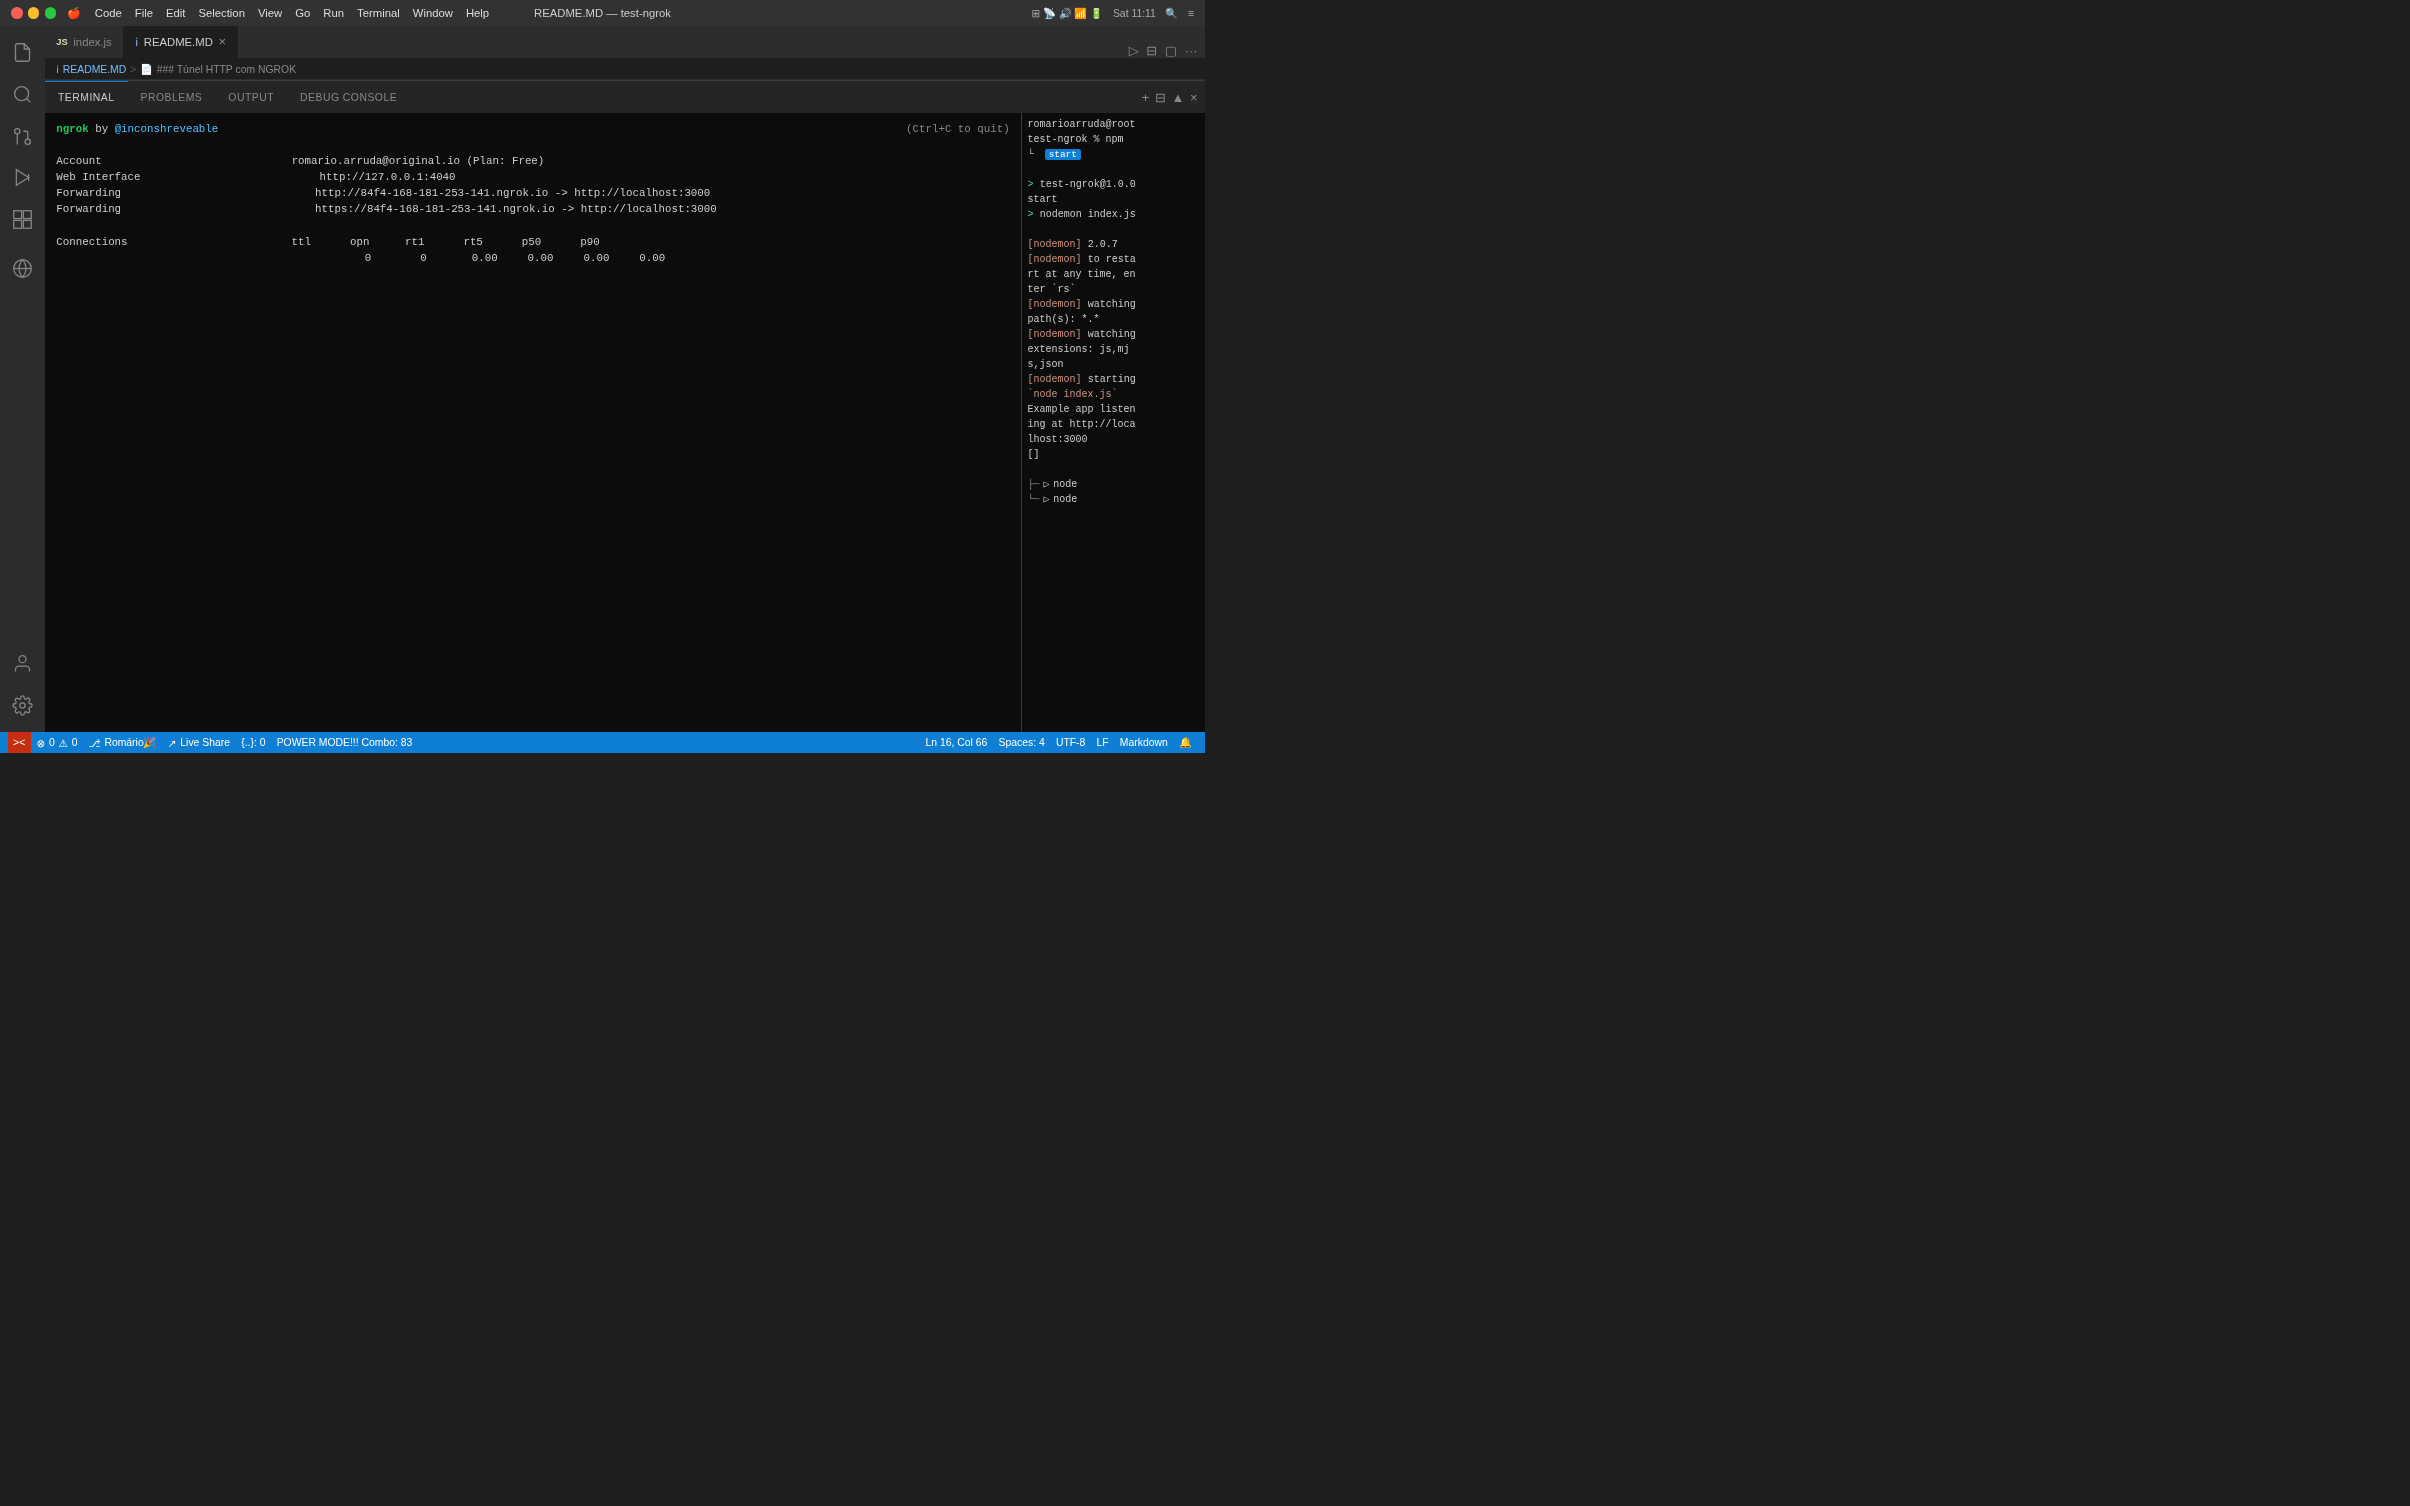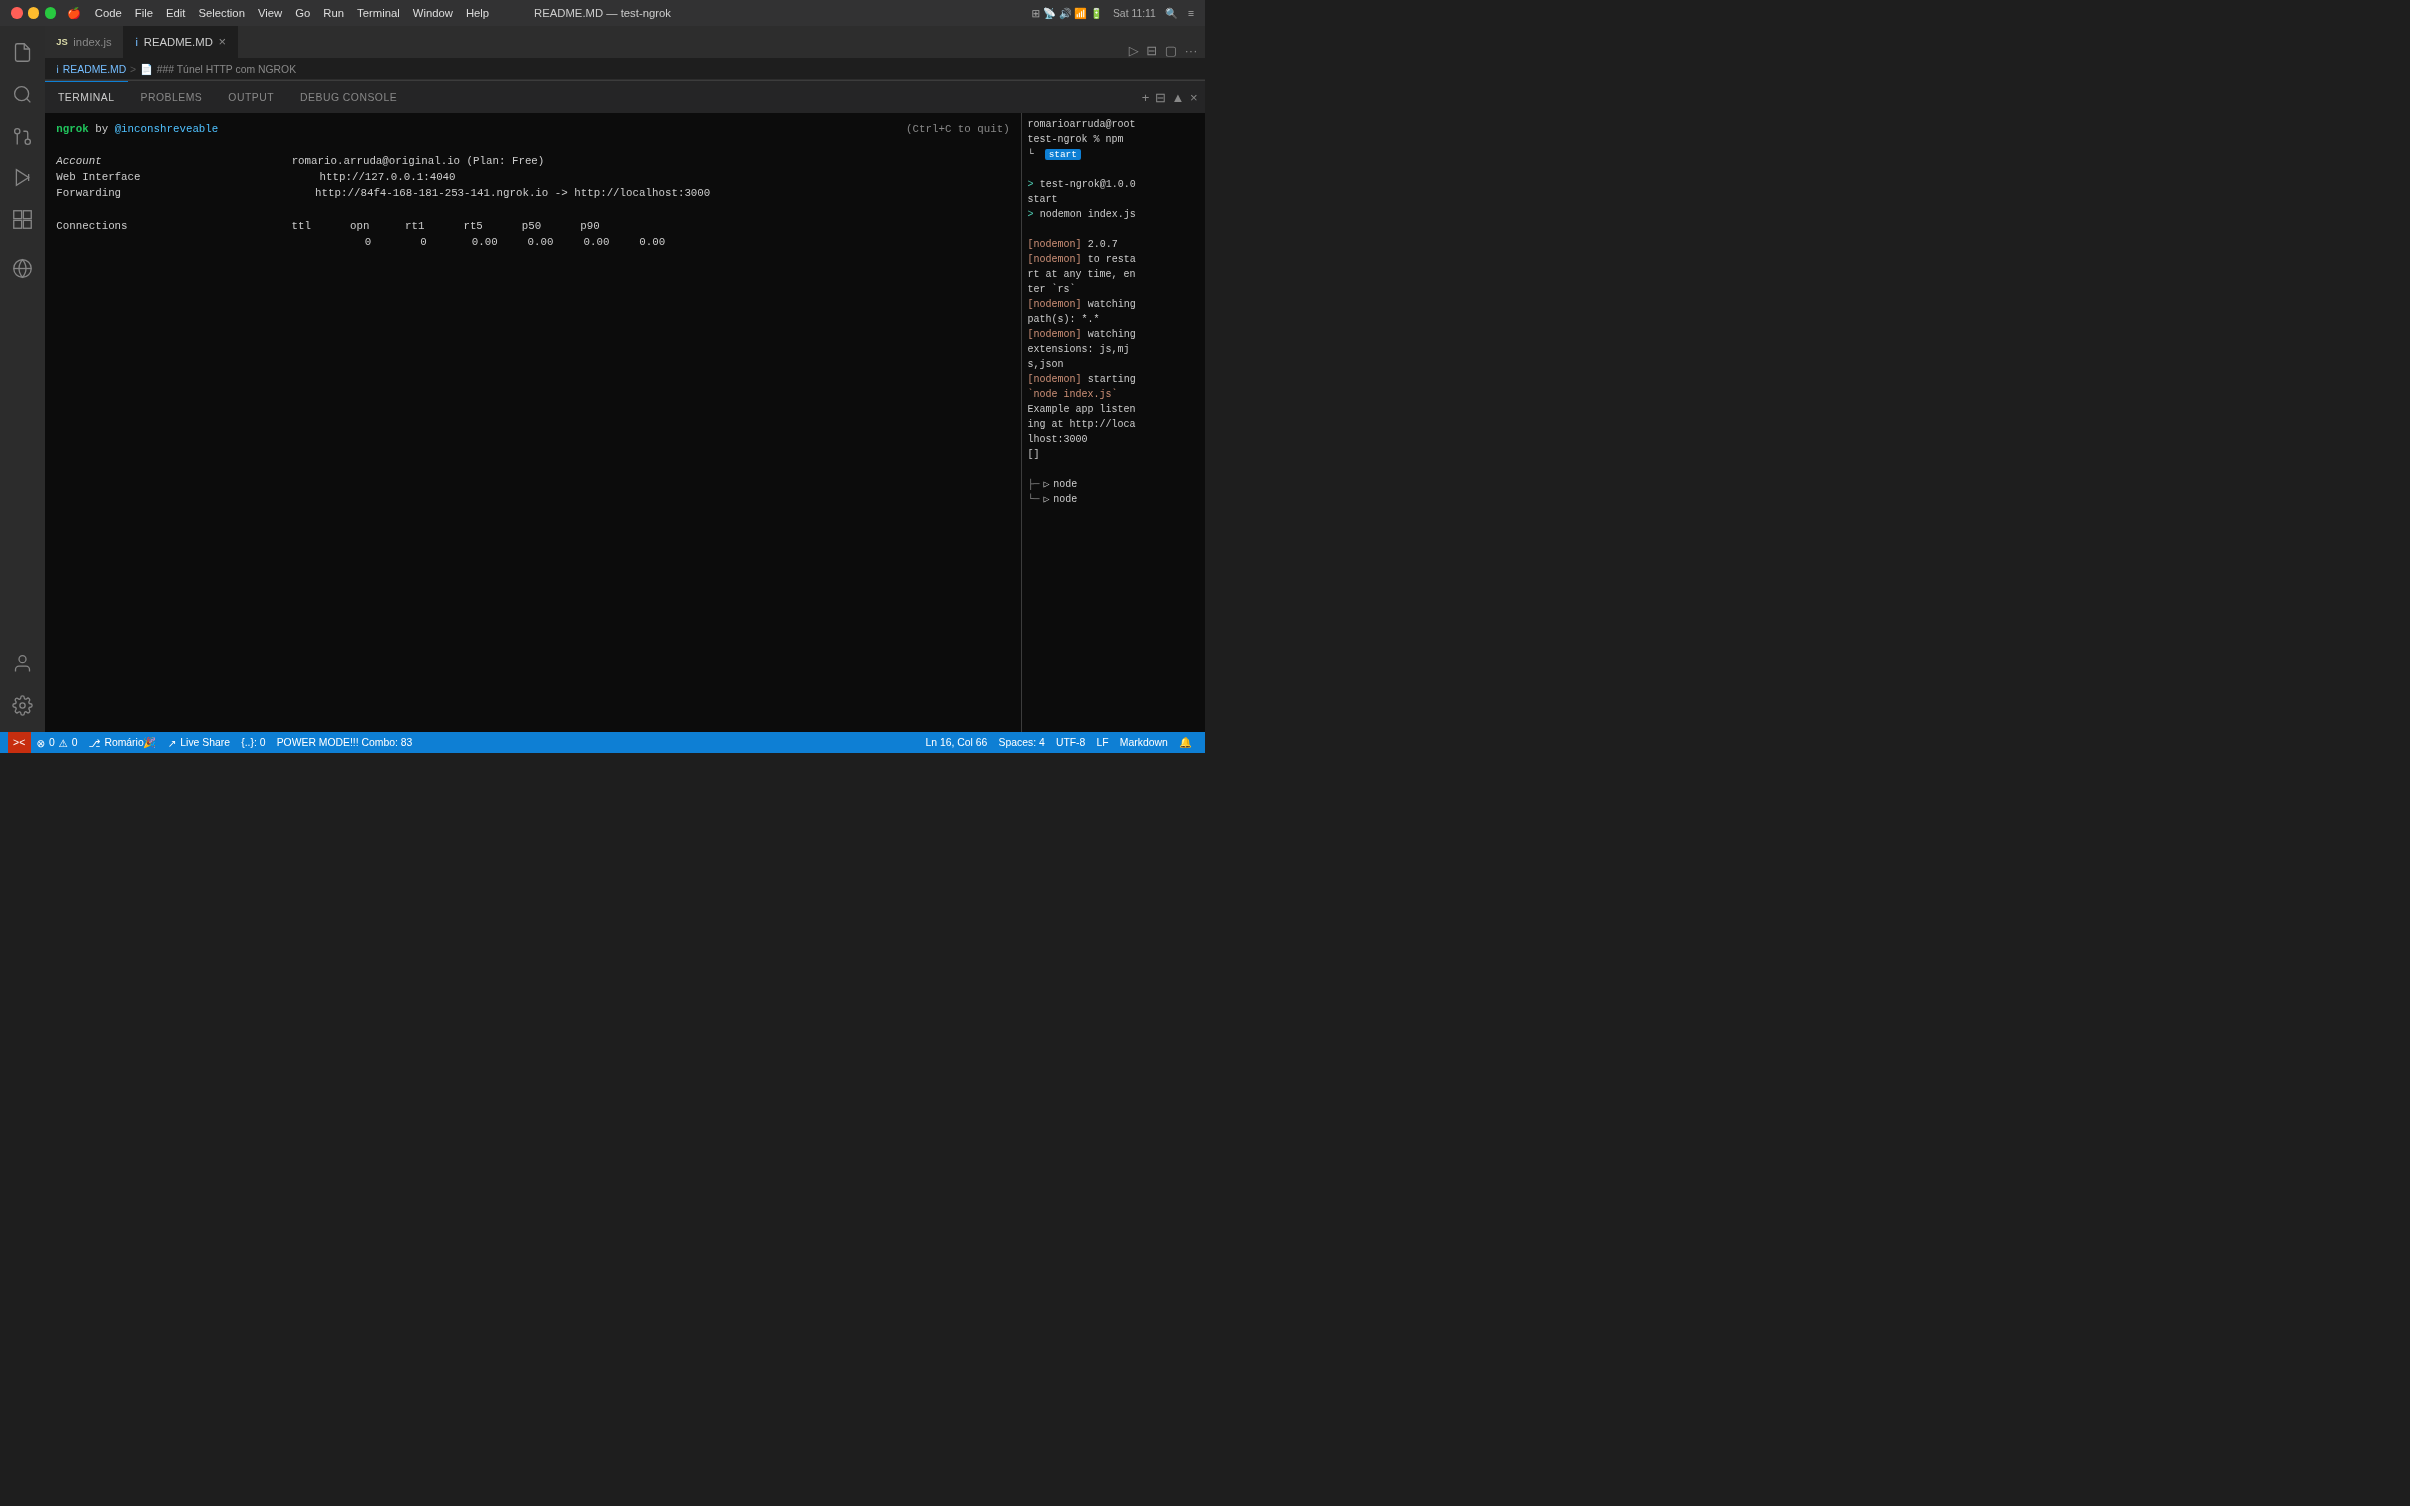--- a/index.html
+++ b/index.html
@@ -450,33 +450,38 @@
 
           <div class="terminal-main">
             <div>
               <span class="t-ngrok-green" style="font-weight:bold;">ngrok</span>
               <span> by </span>
               <span class="t-cyan">@inconshreveable</span>
               <span style="float:right; color:#888888;">(Ctrl+C to quit)</span>
             </div>
             <br>
             <div>
-              <span style="color:#cccccc;font-style:italic;">Account</span>
+              <span style="color:#cccccc;">Account</span>
               <span style="display:inline-block; width:177px;"></span>
               <span>romario.arruda@original.io (Plan: Free)</span>
             </div>
             <div>
               <span>Web Interface</span>
               <span style="display:inline-block; width:166px;"></span>
               <span>http://127.0.0.1:4040</span>
             </div>
             <div>
               <span>Forwarding</span>
               <span style="display:inline-block; width:181px;"></span>
               <span>http://84f4-168-181-253-141.ngrok.io -&gt; http://localhost:3000</span>
+            </div>
+            <div>
+              <span>Forwarding</span>
+              <span style="display:inline-block; width:181px;"></span>
+              <span>https://84f4-168-181-253-141.ngrok.io -&gt; http://localhost:3000</span>
             </div>
             <br>
             <div>
               <span>Connections</span>
               <span style="display:inline-block; width:151px;"></span>
               <span>ttl</span>
               <span style="display:inline-block; width:26px;"></span>
               <span>opn</span>
               <span style="display:inline-block; width:22.6px;"></span>
               <span>rt1</span>

